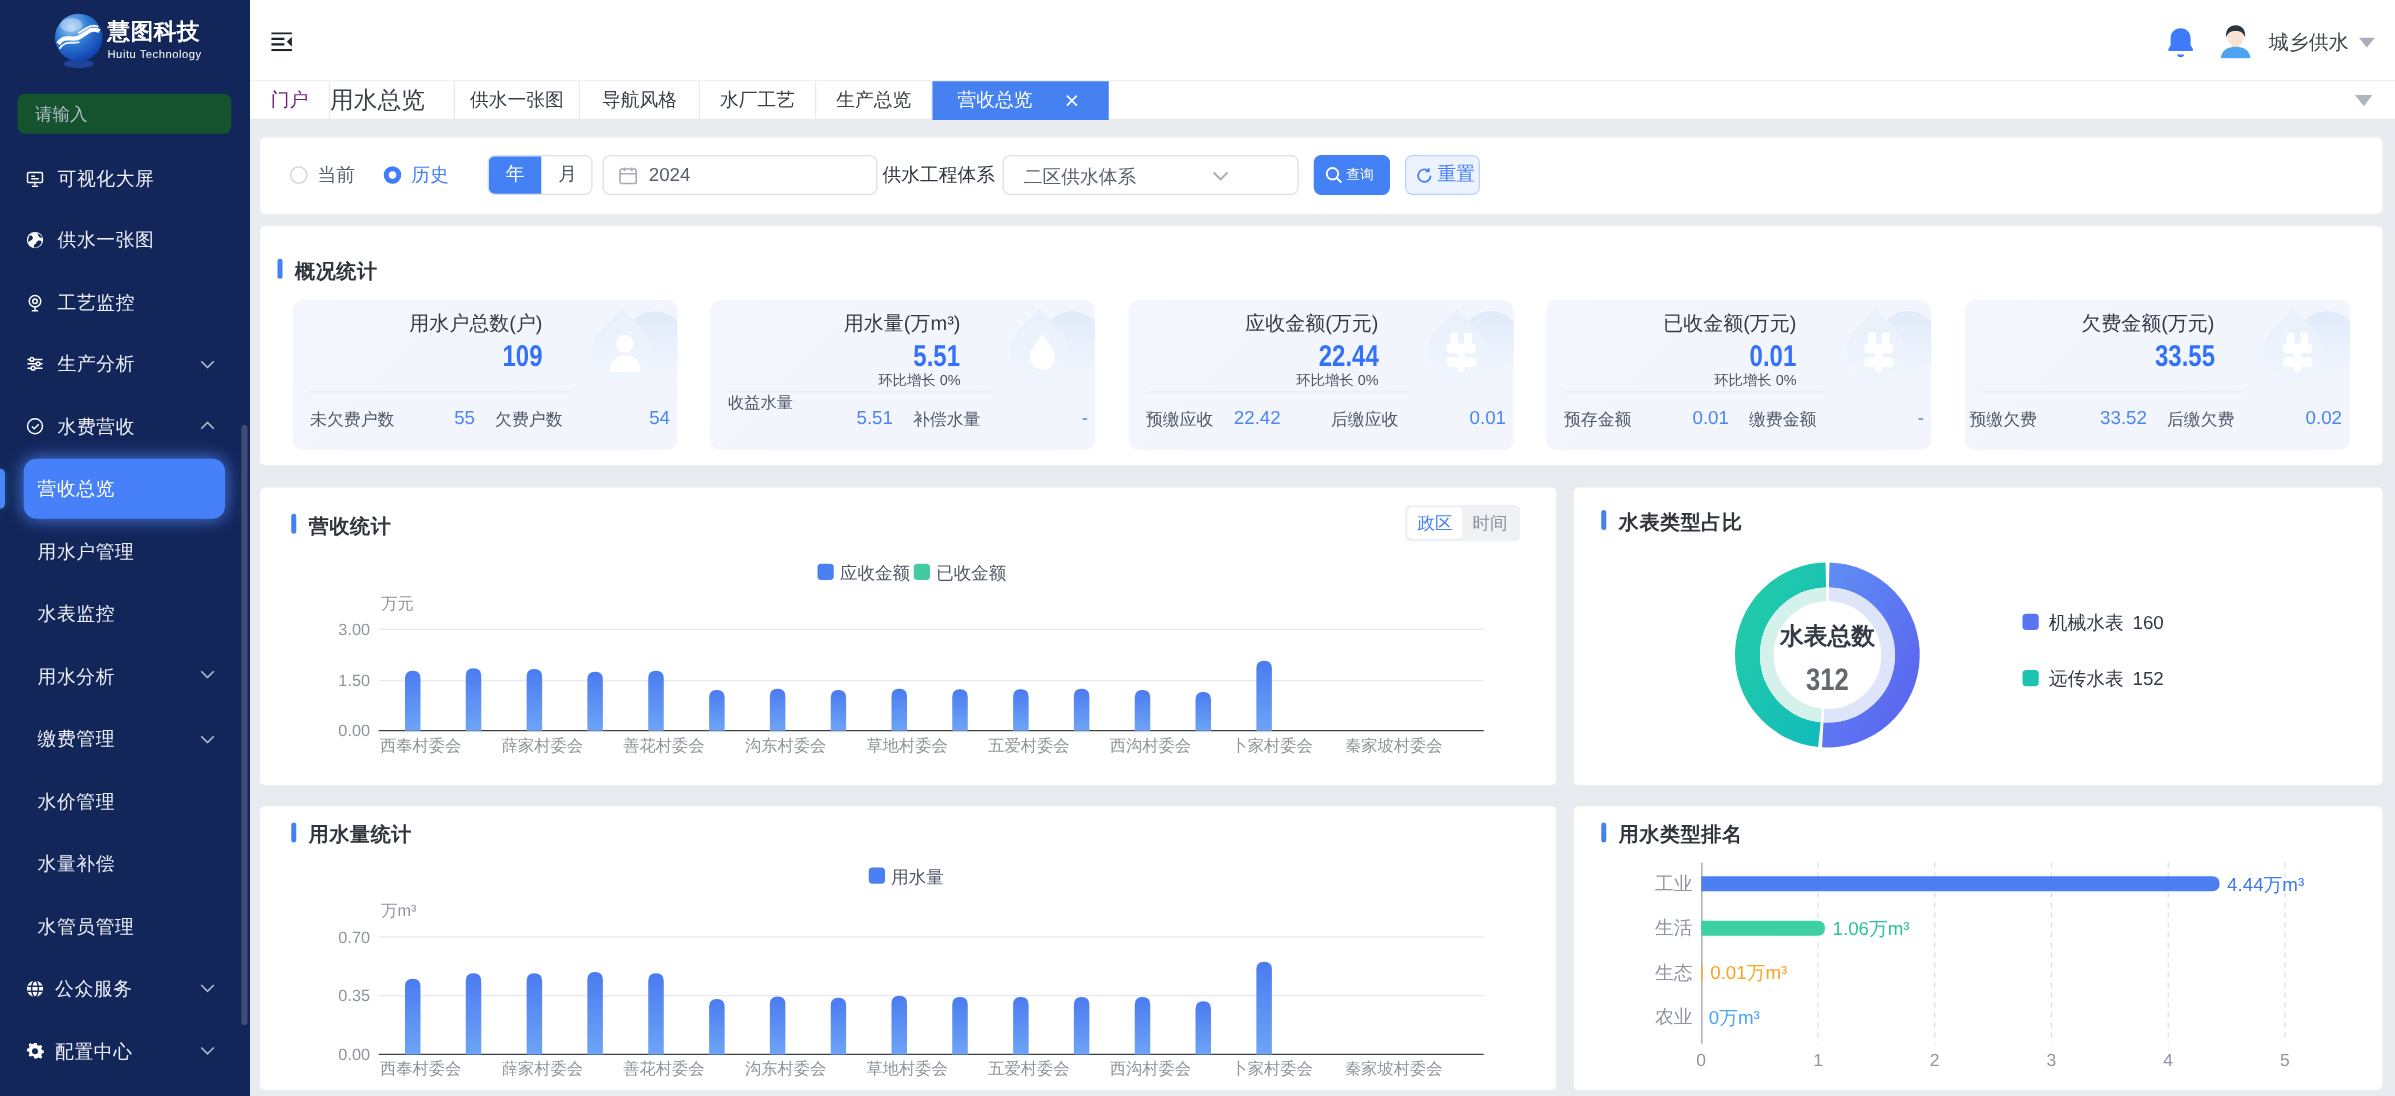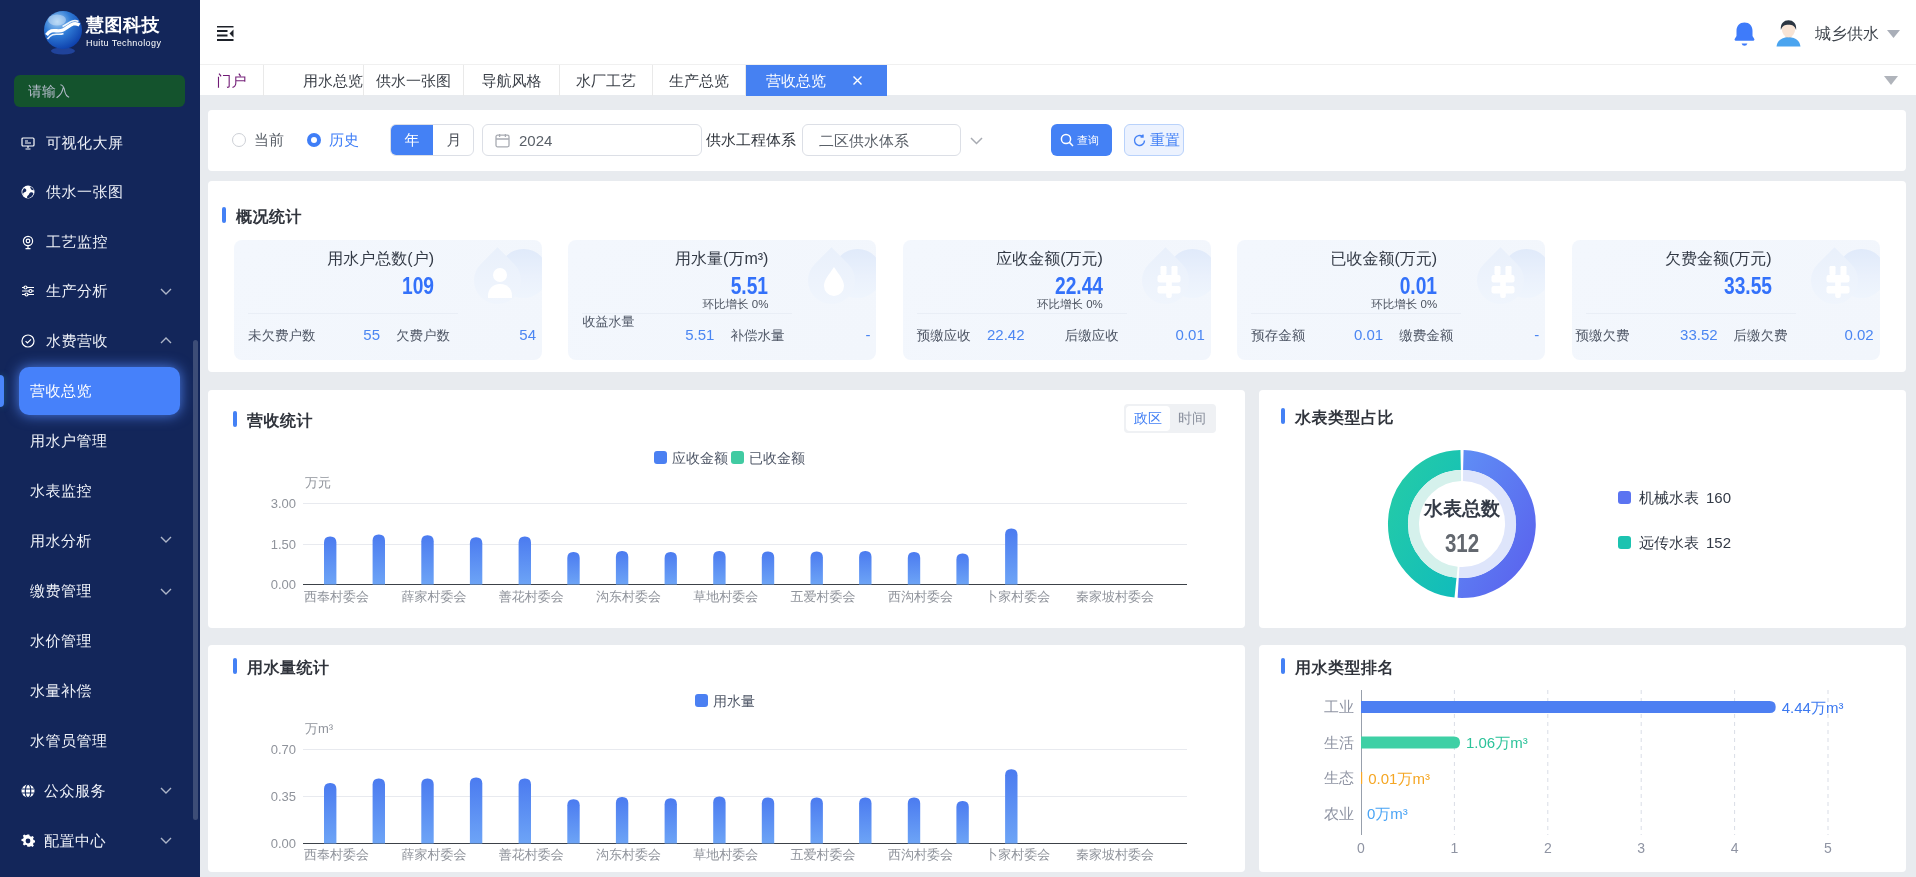--- a/index.html
+++ b/index.html
@@ -130,21 +130,21 @@
     <path d="M5.9 11 C5.1 4.5 9 1.2 13.5 1.2 C18 1.2 21.9 4.5 21.1 11 C19.5 6.8 17.5 5.8 13.5 5.8 C9.5 5.8 7.5 6.8 5.9 11 Z" fill="#2b3642"></path>
   </svg>
   <div class="abs" style="left:1615px;top:24px;font-size:16px;color:#3f454d">城乡供水</div>
   <svg class="abs" style="left:1687px;top:30px" width="13" height="8" viewBox="0 0 13 8">
       <path d="M0 0h13L6.5 8z" fill="#a9aeb8"></path>
     </svg>
 </div>
 
 <div class="abs" style="left:200px;top:64px;width:1716px;height:31px;background:#fff;border-top:1px solid #f0f0f0">
 <div class="abs" style="left:0px;top:0;width:64px;height:31px;border-right:1px solid #e9e9e9;text-align:center;line-height:31px;font-size:15px;color:#701a75">门户</div>
-<div class="abs" style="left:64px;top:0;width:100px;height:31px;border-right:1px solid #e9e9e9;text-align:right;line-height:31px;font-size:15px;color:#3a3f47">用水总览</div>
+<div class="abs" style="left:64px;top:0;width:100px;height:31px;border-right:1px solid #e9e9e9;text-align:left;line-height:31px;font-size:19px;color:#3a3f47">用水总览</div>
 <div class="abs" style="left:164px;top:0;width:100px;height:31px;border-right:1px solid #e9e9e9;text-align:center;line-height:31px;font-size:15px;color:#3a3f47">供水一张图</div>
 <div class="abs" style="left:264px;top:0;width:96px;height:31px;border-right:1px solid #e9e9e9;text-align:center;line-height:31px;font-size:15px;color:#3a3f47">导航风格</div>
 <div class="abs" style="left:360px;top:0;width:93px;height:31px;border-right:1px solid #e9e9e9;text-align:center;line-height:31px;font-size:15px;color:#3a3f47">水厂工艺</div>
 <div class="abs" style="left:453px;top:0;width:93px;height:31px;border-right:1px solid #e9e9e9;text-align:center;line-height:31px;font-size:15px;color:#3a3f47">生产总览</div>
 <div class="abs" style="left:546px;top:0;width:141px;height:31px;background:#4681f2;color:#fff;font-size:15px;line-height:31px">
   <span style="margin-left:20px">营收总览</span>
   <svg style="position:absolute;left:106px;top:10px" width="11" height="11" viewBox="0 0 11 11">
         <path d="M1.5 1.5l8 8M9.5 1.5l-8 8" stroke="#fff" stroke-width="1.4"></path>
       </svg>
 </div>
@@ -170,21 +170,21 @@
   <div class="abs" style="left:274px;top:14px;width:220px;height:32px;border:1px solid #dcdfe6;border-radius:6px;background:#fff">
     <svg class="abs" style="left:12px;top:8px" width="15" height="15" viewBox="0 0 15 15">
         <rect x="1" y="2.2" width="13" height="11.6" rx="1.5" stroke="#a8abb2" fill="none" stroke-width="1.3"></rect>
         <path d="M1 6h13M4.6 1v3M10.4 1v3" stroke="#a8abb2" stroke-width="1.3"></path>
       </svg>
     <div class="abs" style="left:36px;top:7px;font-size:15px;color:#5a6068">2024</div>
   </div>
 
   <div class="abs" style="left:498px;top:21px;font-size:15px;color:#2f343c">供水工程体系</div>
 
-  <div class="abs" style="left:594px;top:14px;width:159px;height:32px;border:1px solid #dcdfe6;border-radius:6px;background:#fff">
+  <div class="abs" style="left:594px;top:14px;width:237px;height:32px;border:1px solid #dcdfe6;border-radius:6px;background:#fff">
     <div class="abs" style="left:16px;top:7px;font-size:15px;color:#5a6068">二区供水体系</div>
     <svg class="abs" style="left:167px;top:12px" width="13" height="8" viewBox="0 0 13 8">
         <path d="M1 1l5.5 5.5L12 1" stroke="#a8abb2" stroke-width="1.5" fill="none"></path>
       </svg>
   </div>
 
   <div class="abs" style="left:843px;top:14px;width:61px;height:32px;background:#4481f5;border-radius:6px;color:#fff;font-size:11px;line-height:32px">
     <svg style="position:absolute;left:9px;top:9px" width="14" height="14" viewBox="0 0 14 14">
         <circle cx="6" cy="6" r="4.6" stroke="#fff" stroke-width="1.5" fill="none"></circle>
         <path d="M9.4 9.4L13 13" stroke="#fff" stroke-width="1.5"></path>

